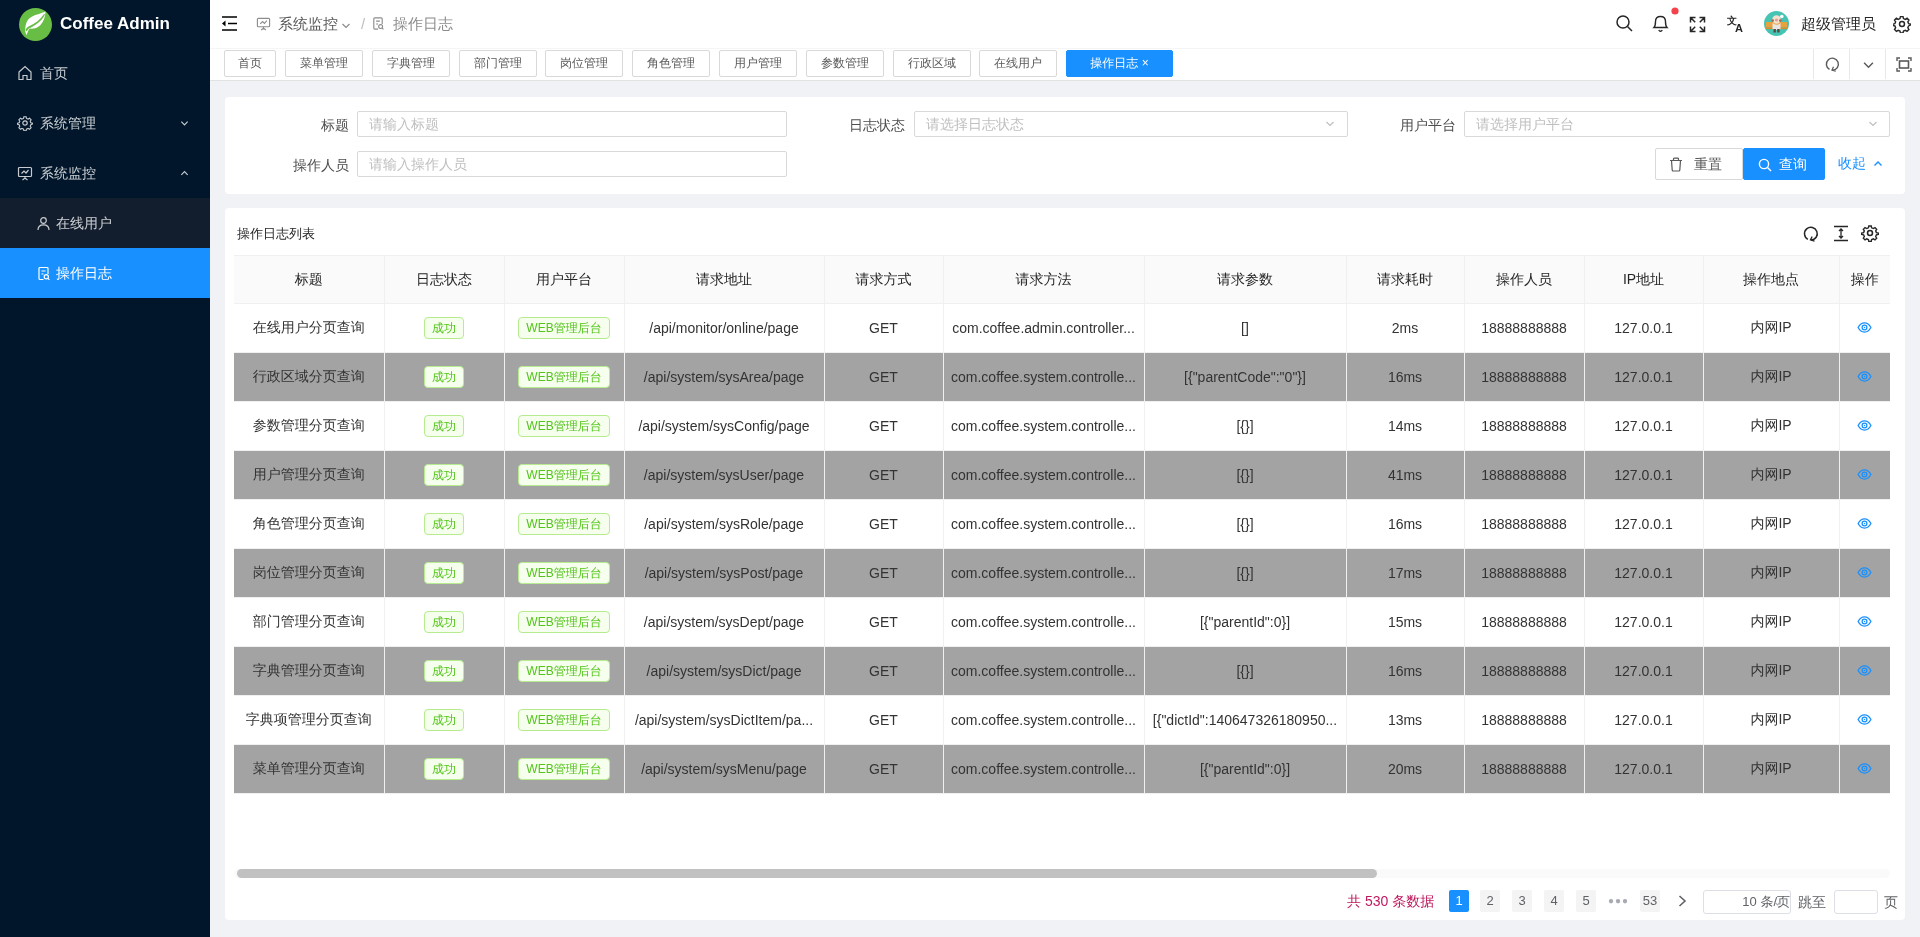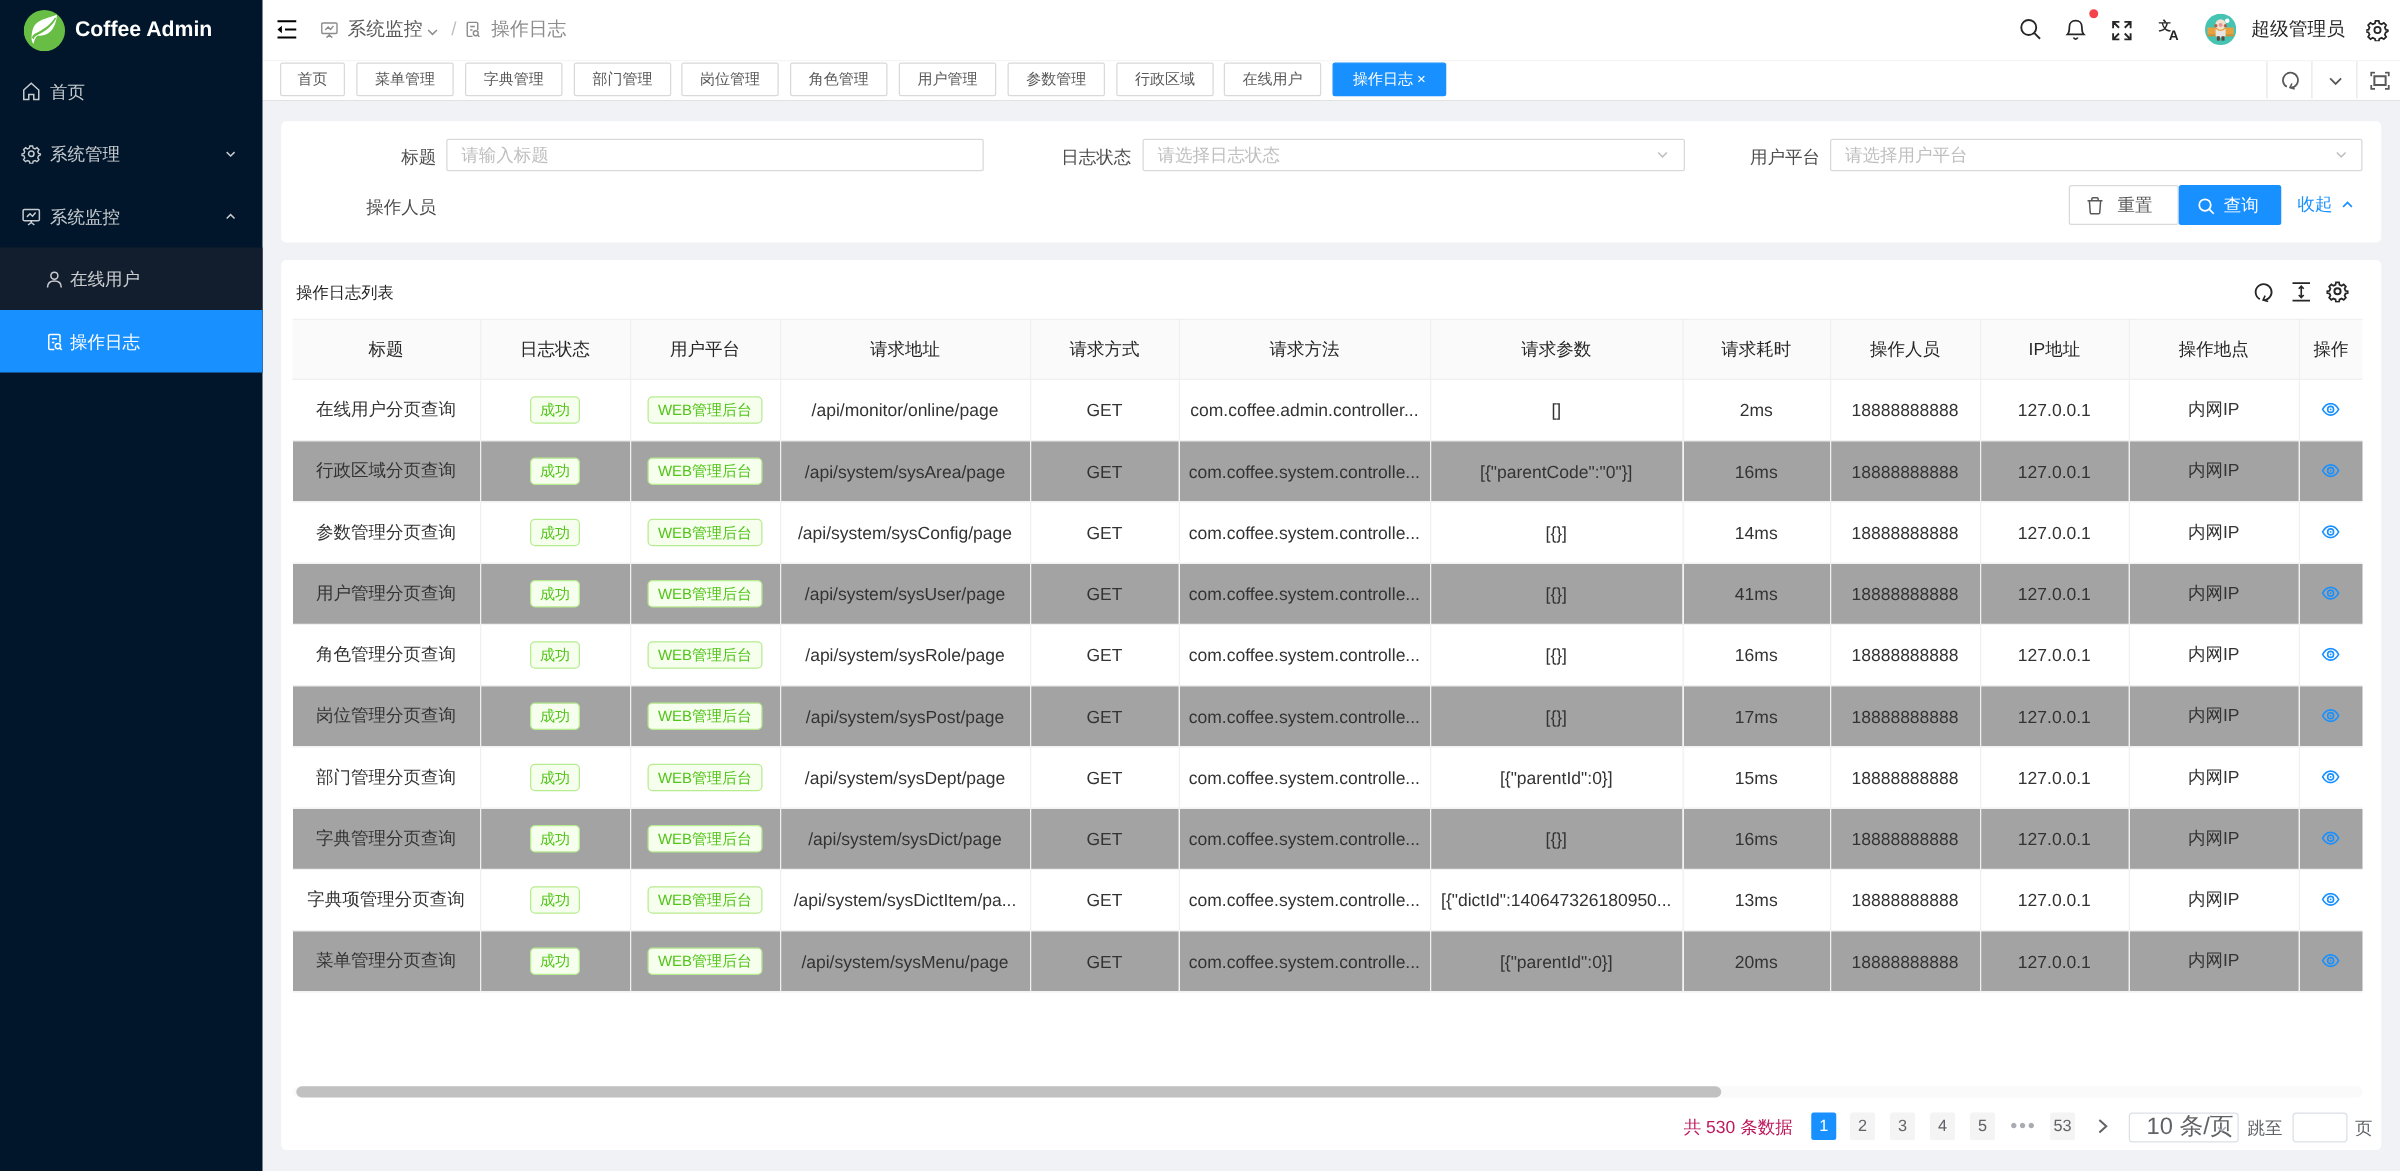--- a/index.html
+++ b/index.html
@@ -196,21 +196,21 @@
     <div class="tab" style="left:14px;width:52px">首页</div>
     <div class="tab" style="left:75px;width:78px">菜单管理</div>
     <div class="tab" style="left:162px;width:78px">字典管理</div>
     <div class="tab" style="left:249px;width:78px">部门管理</div>
     <div class="tab" style="left:335px;width:78px">岗位管理</div>
     <div class="tab" style="left:422px;width:78px">角色管理</div>
     <div class="tab" style="left:509px;width:78px">用户管理</div>
     <div class="tab" style="left:596px;width:78px">参数管理</div>
     <div class="tab" style="left:683px;width:78px">行政区域</div>
     <div class="tab" style="left:769px;width:78px">在线用户</div>
-    <div class="tab active" style="left:856px;width:91px">操作日志 ×</div>
+    <div class="tab active" style="left:856px;width:107px">操作日志 ×</div>
     <div class="tbox" style="left:1603px">
       <svg style="position:absolute;left:10px;top:7px" width="16" height="16" viewBox="0 0 16 16" fill="none" stroke="#595959" stroke-width="1.4">
           <g transform="rotate(100 8 8)">
             <path d="M13.8 9.5 A6 6 0 1 1 14 6.5"></path>
             <path d="M14.5 3 L14 7 L10.5 6" stroke-width="1.2"></path>
           </g>
         </svg>
     </div>
     <div class="tbox" style="left:1639px">
       <svg style="position:absolute;left:13px;top:11px" width="11" height="11" viewBox="0 0 10 10" fill="none" stroke="#595959" stroke-width="1.3">
@@ -235,20 +235,21 @@
       <svg class="fchev" style="left:1100px;top:22px" viewBox="0 0 10 10" fill="none" stroke="#bfbfbf" stroke-width="1.2">
           <path d="M1.5 3 L5 6.5 L8.5 3"></path>
         </svg>
       <div class="flabel" style="left:1115px;top:20px;width:116px">用户平台</div>
       <div class="finput" style="left:1239px;top:14px;width:426px">请选择用户平台</div>
       <svg class="fchev" style="left:1643px;top:22px" viewBox="0 0 10 10" fill="none" stroke="#bfbfbf" stroke-width="1.2">
           <path d="M1.5 3 L5 6.5 L8.5 3"></path>
         </svg>
 
       <div class="flabel" style="left:4px;top:60px;width:120px">操作人员</div>
+      <div class="finput" style="left:132px;top:54px;width:430px">请输入操作人员</div>
 
       <div class="btn btn-plain" style="left:1430px;top:51px;width:88px">
         <svg style="position:absolute;left:13px;top:8px" width="14" height="15" viewBox="0 0 14 15" fill="none" stroke="#595959" stroke-width="1.2">
             <path d="M1 3.5 H13 M4.5 3.5 V2 A0.8 0.8 0 0 1 5.3 1.2 H8.7 A0.8 0.8 0 0 1 9.5 2 V3.5 M2.5 3.5 L3.2 13 A1 1 0 0 0 4.2 14 H9.8 A1 1 0 0 0 10.8 13 L11.5 3.5"></path>
           </svg>
         <span style="margin-left:18px">重置</span>
       </div>
       <div class="btn btn-blue" style="left:1518px;top:51px;width:82px">
         <svg style="position:absolute;left:14px;top:9px" width="14" height="14" viewBox="0 0 14 14" fill="none" stroke="#fff" stroke-width="1.4">
             <circle cx="6" cy="6" r="4.6"></circle>
@@ -499,21 +500,21 @@
         <div class="pbtn on" style="left:1224px">1</div>
         <div class="pbtn" style="left:1255px">2</div>
         <div class="pbtn" style="left:1287px">3</div>
         <div class="pbtn" style="left:1319px">4</div>
         <div class="pbtn" style="left:1351px">5</div>
         <div class="pbtn" style="left:1383px;background:transparent;color:#a8abb2;font-size:10px;letter-spacing:1px">●●●</div>
         <div class="pbtn" style="left:1415px">53</div>
         <div class="pbtn" style="left:1447px;background:transparent"><svg style="margin-top:5px" width="10" height="12" viewBox="0 0 10 12" fill="none" stroke="#606266" stroke-width="1.6">
               <path d="M2.5 1 L8 6 L2.5 11"></path>
             </svg></div>
-        <div class="pg" style="left:1478px;width:88px;height:24px;border:1px solid #dcdfe6;border-radius:3px;font-size:19px;color:#606266;line-height:22px;text-align:center;padding-left:10px">10 条/页
+        <div class="pg" style="left:1478px;width:88px;height:24px;border:1px solid #dcdfe6;border-radius:3px;font-size:13px;color:#606266;line-height:22px;text-align:right;padding-left:10px">10 条/页
           <svg style="position:absolute;right:8px;top:8px" width="9" height="9" viewBox="0 0 10 10" fill="none" stroke="#a8abb2" stroke-width="1.3">
               <path d="M1.5 3 L5 6.5 L8.5 3"></path>
             </svg>
         </div>
         <div class="pg" style="left:1573px;line-height:24px;font-size:14px;color:#606266">跳至</div>
         <div class="pg" style="left:1609px;width:44px;height:24px;border:1px solid #dcdfe6;border-radius:3px;background:#fff"></div>
         <div class="pg" style="left:1659px;line-height:24px;font-size:14px;color:#606266">页</div>
       </div>
     </div>
   </div>

